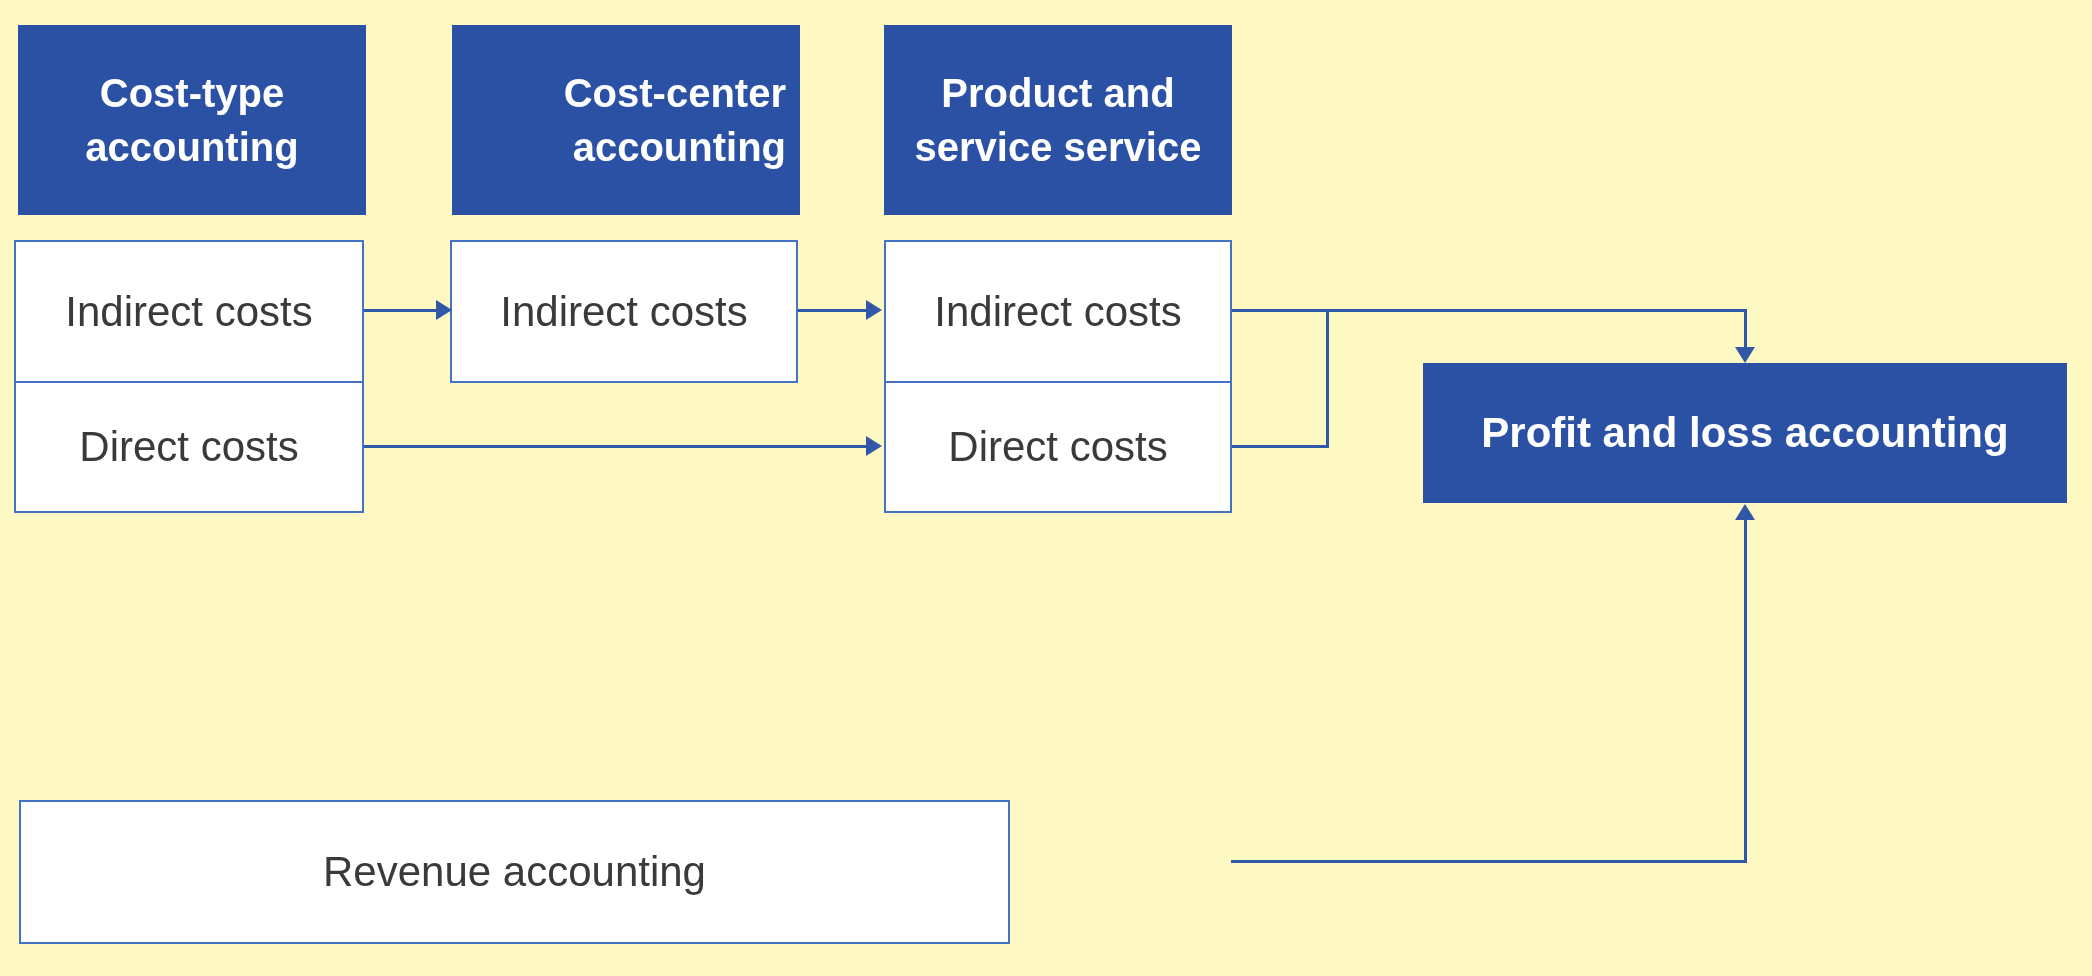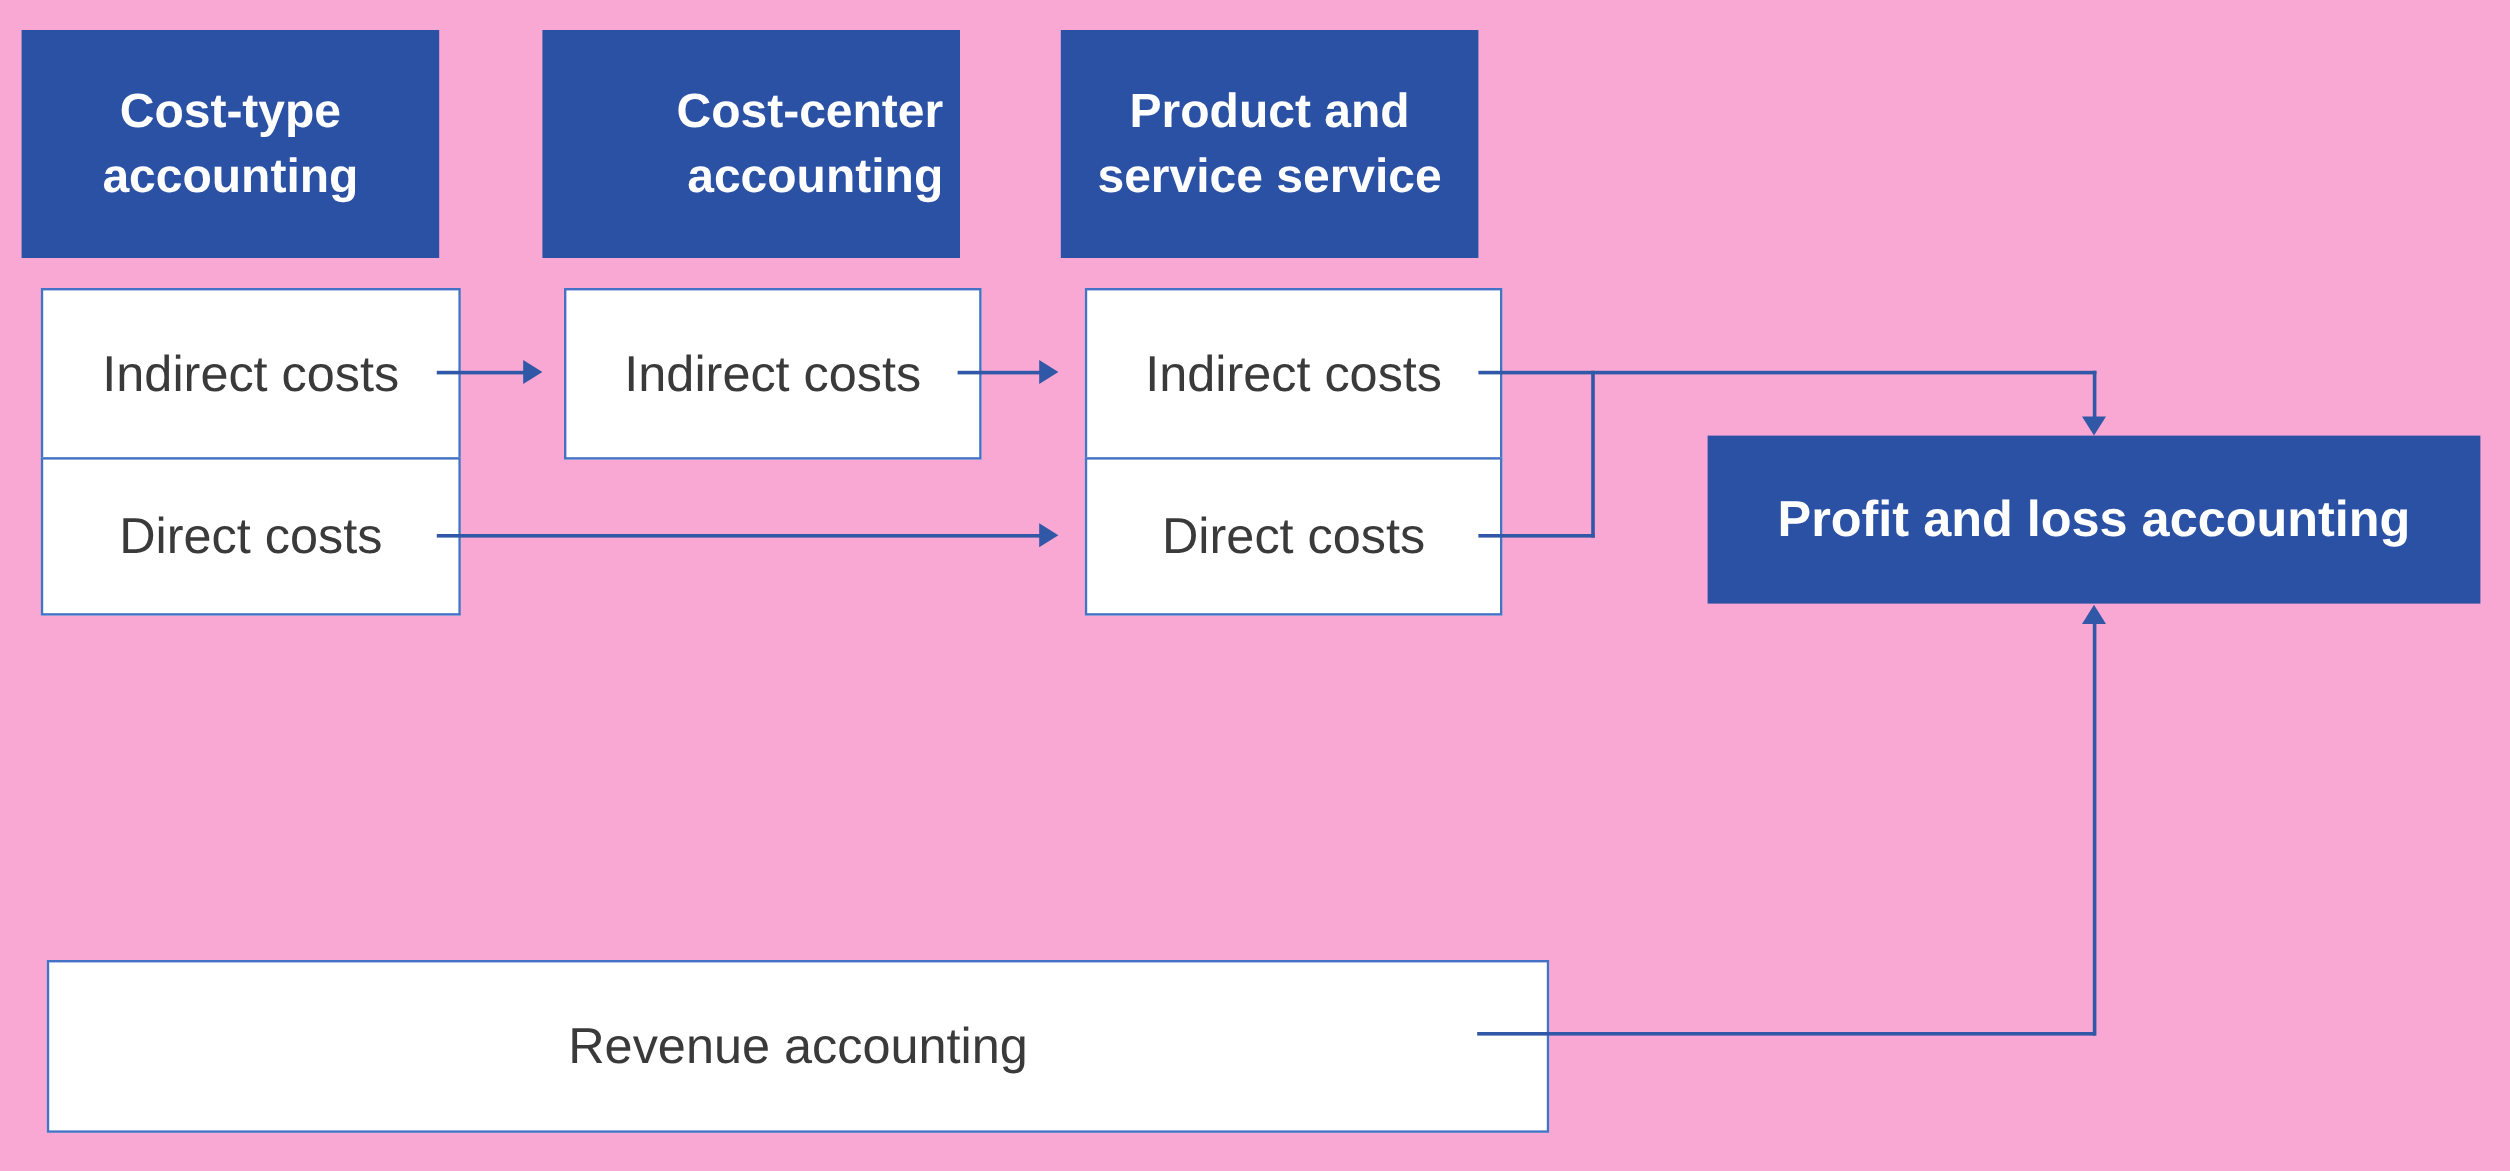--- a/index.html
+++ b/index.html
@@ -4,21 +4,21 @@
 <style>
   html, body {
     margin: 0;
     padding: 0;
     background: #ffffff;
   }
   .canvas {
     position: relative;
     width: 2092px;
     height: 976px;
-    background: #f9a8d4;
+    background: #fef9c3;
     font-family: "Liberation Sans", sans-serif;
     overflow: hidden;
   }
   .hdr {
     position: absolute;
     background: #2B51A5;
     color: #ffffff;
     font-weight: bold;
     font-size: 40px;
     line-height: 1.35;
@@ -45,21 +45,20 @@
     position: absolute;
     background: #ffffff;
     border: 2px solid #4472C4;
     color: #3A3A3A;
     font-size: 42px;
     display: flex;
     align-items: center;
     justify-content: center;
     text-align: center;
     box-sizing: border-box;
-    margin-left: 20px;
   }
   .line {
     position: absolute;
     background: #3058A6;
   }
   .ah {
     position: absolute;
     width: 0;
     height: 0;
   }
@@ -95,21 +94,21 @@
   <div class="wbox" style="left:14px; top:381px; width:350px; height:132px;">Direct costs</div>
 
   <div class="wbox" style="left:450px; top:240px; width:348px; height:143px;">Indirect costs</div>
 
   <div class="wbox" style="left:884px; top:240px; width:348px; height:143px;">Indirect costs</div>
 
   <div class="wbox" style="left:884px; top:381px; width:348px; height:132px;">Direct costs</div>
 
   <div class="bigblue" style="left:1423px; top:363px; width:644px; height:140px;">Profit and loss accounting</div>
 
-  <div class="wbox" style="left:19px; top:800px; width:1252px; height:144px;">Revenue accounting</div>
+  <div class="wbox" style="left:19px; top:800px; width:991px; height:144px;">Revenue accounting</div>
 
   <div class="line" style="left:364px; top:309px; width:74px; height:3px;"></div>
   <div class="ah ah-right" style="left:436px; top:300px;"></div>
 
   <div class="line" style="left:798px; top:309px; width:70px; height:3px;"></div>
   <div class="ah ah-right" style="left:866px; top:300px;"></div>
 
   <div class="line" style="left:364px; top:445px; width:504px; height:3px;"></div>
   <div class="ah ah-right" style="left:866px; top:436px;"></div>
 

